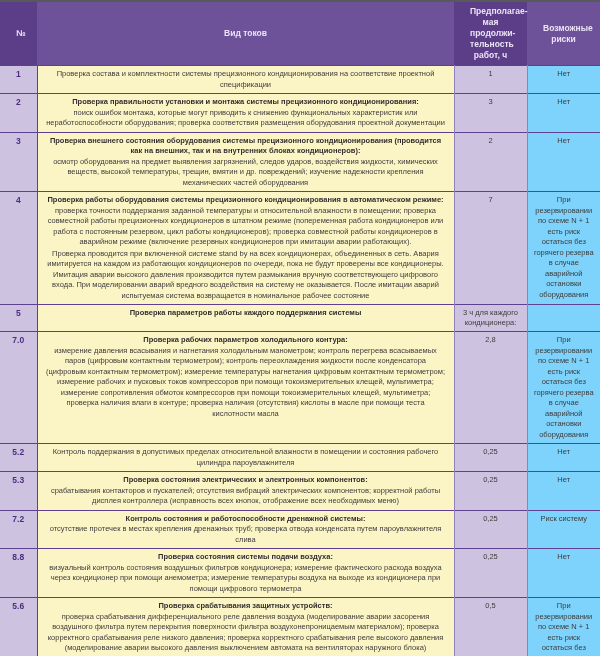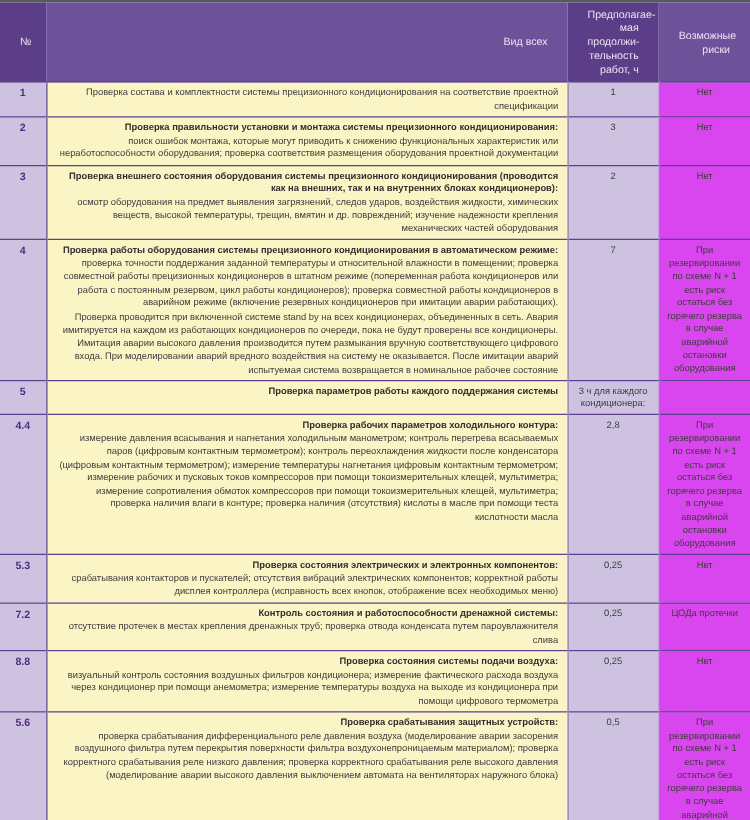--- a/index.html
+++ b/index.html
@@ -22,22 +22,22 @@
   }
   table{width:100%;border-collapse:collapse;table-layout:fixed;}
   col.c-num{width:37px;}
   col.c-work{width:417px;}
   col.c-dur{width:73px;}
   col.c-risk{width:73px;}
   thead th{
     background:#6d5199;
     color:#ece4f6;
     font-size:8.5px;
-    font-weight:normal;
-    text-align:right;
+    font-weight:bold;
+    text-align:center;
     vertical-align:middle;
     line-height:11px;
     padding:4px 16px;
     height:46px;
   }
   th.dark{background:#5c3e88;}
   th.pre{white-space:pre-line;}
   tbody tr{border-top:1px solid #5e3f90;}
   tbody td{vertical-align:top;}
   td.num{
@@ -45,38 +45,38 @@
     color:#4e2c80;
     font-weight:bold;
     text-align:center;
     font-size:8.5px;
     line-height:10.5px;
     padding:3px 2px;
     border-right:1px solid #5e3f90;
   }
   td.work{
     background:#fbf5c6;
-    text-align:right;
+    text-align:center;
     font-size:7.5px;
     color:#3f3b3b;
     line-height:10.5px;
     padding:3px 7px;
   }
   td.dur{
     background:#cdc3e0;
     text-align:center;
     font-size:7.5px;
     color:#3f3b3b;
     line-height:10px;
     padding:3px 3px;
     border-left:1px solid #9282bb;
     border-right:1px solid #9282bb;
   }
   td.risk{
-    background:#d946ef;
+    background:#7dd3fc;
     text-align:center;
     font-size:7.5px;
     color:#3f3b3b;
     line-height:10.5px;
     padding:3px 4px;
   }
   .work .heading{font-weight:bold;color:#332e2e;}
   .work .text2{margin-top:1px;}
 </style>
 </head>
@@ -87,21 +87,21 @@
   <table>
     <colgroup>
       <col class="c-num">
         <col class="c-work">
         <col class="c-dur">
         <col class="c-risk">
     </colgroup>
     <thead>
       <tr>
         <th class="dark">№</th>
-        <th>Вид всех</th>
+        <th>Вид токов</th>
         <th class="dark pre">Предполагае-
 мая продолжи-
 тельность
 работ, ч</th>
         <th>Возможные
 риски</th>
       </tr>
     </thead>
     <tbody id="rows">
   <tr>
@@ -152,51 +152,61 @@
     <td class="num">5</td>
     <td class="work">
       <div class="heading">Проверка параметров работы каждого поддержания системы</div>
 
     </td>
     <td class="dur">3 ч для каждого кондиционера:</td>
     <td class="risk"></td>
   </tr>
 
   <tr>
-    <td class="num">4.4</td>
+    <td class="num">7.0</td>
     <td class="work">
       <div class="heading">Проверка рабочих параметров холодильного контура:</div>
       <div class="text">измерение давления всасывания и нагнетания холодильным манометром; контроль перегрева всасываемых паров (цифровым контактным термометром); контроль переохлаждения жидкости после конденсатора (цифровым контактным термометром); измерение температуры нагнетания цифровым контактным термометром; измерение рабочих и пусковых токов компрессоров при помощи токоизмерительных клещей, мультиметра; измерение сопротивления обмоток компрессоров при помощи токоизмерительных клещей, мультиметра; проверка наличия влаги в контуре; проверка наличия (отсутствия) кислоты в масле при помощи теста кислотности масла</div>
 
     </td>
     <td class="dur">2,8</td>
     <td class="risk">При резервировании по схеме N + 1 есть риск остаться без горячего резерва в случае аварийной остановки оборудования</td>
   </tr>
 
+  <tr>
+    <td class="num">5.2</td>
+    <td class="work">
+
+      <div class="text">Контроль поддержания в допустимых пределах относительной влажности в помещении и состояния рабочего цилиндра пароувлажнителя</div>
+
+    </td>
+    <td class="dur">0,25</td>
+    <td class="risk">Нет</td>
+  </tr>
 
   <tr>
     <td class="num">5.3</td>
     <td class="work">
       <div class="heading">Проверка состояния электрических и электронных компонентов:</div>
       <div class="text">срабатывания контакторов и пускателей; отсутствия вибраций электрических компонентов; корректной работы дисплея контроллера (исправность всех кнопок, отображение всех необходимых меню)</div>
 
     </td>
     <td class="dur">0,25</td>
     <td class="risk">Нет</td>
   </tr>
 
   <tr>
     <td class="num">7.2</td>
     <td class="work">
       <div class="heading">Контроль состояния и работоспособности дренажной системы:</div>
       <div class="text">отсутствие протечек в местах крепления дренажных труб; проверка отвода конденсата путем пароувлажнителя слива</div>
 
     </td>
     <td class="dur">0,25</td>
-    <td class="risk">ЦОДа протечки</td>
+    <td class="risk">Риск систему</td>
   </tr>
 
   <tr>
     <td class="num">8.8</td>
     <td class="work">
       <div class="heading">Проверка состояния системы подачи воздуха:</div>
       <div class="text">визуальный контроль состояния воздушных фильтров кондиционера; измерение фактического расхода воздуха через кондиционер при помощи анемометра; измерение температуры воздуха на выходе из кондиционера при помощи цифрового термометра</div>
 
     </td>
     <td class="dur">0,25</td>

